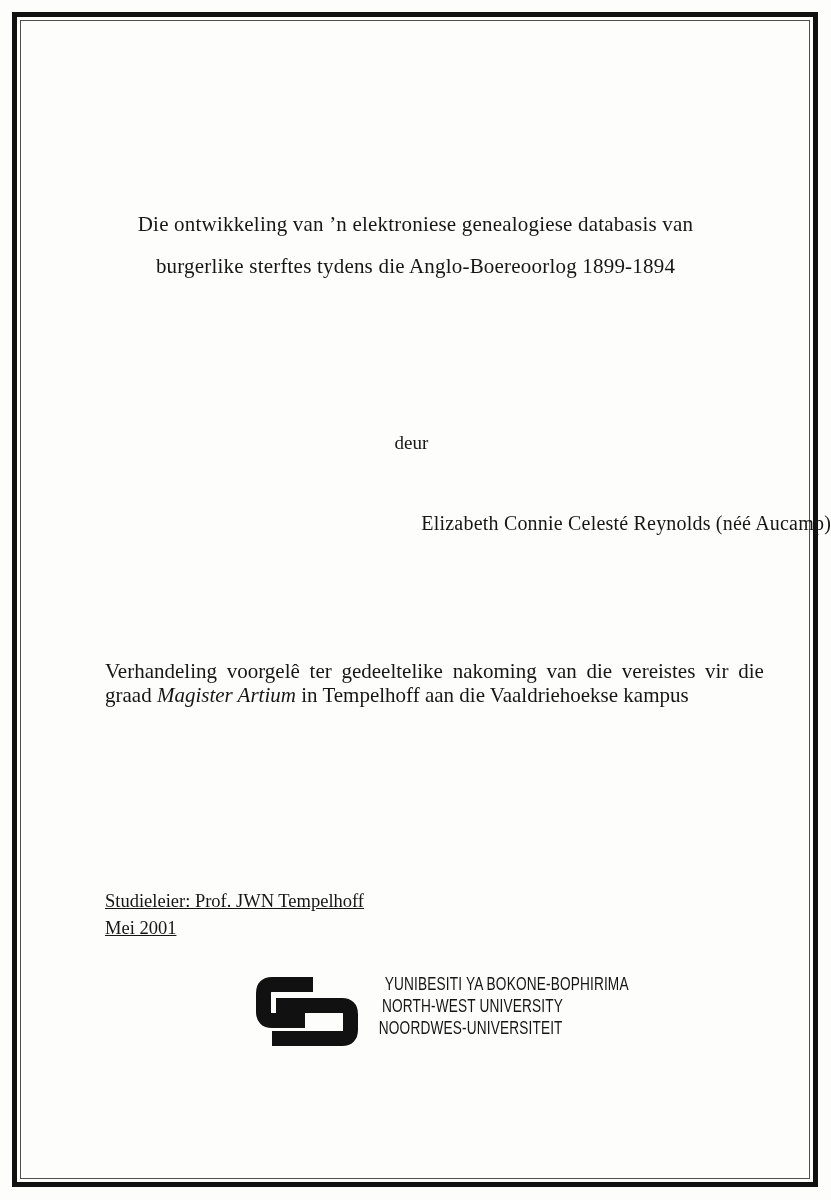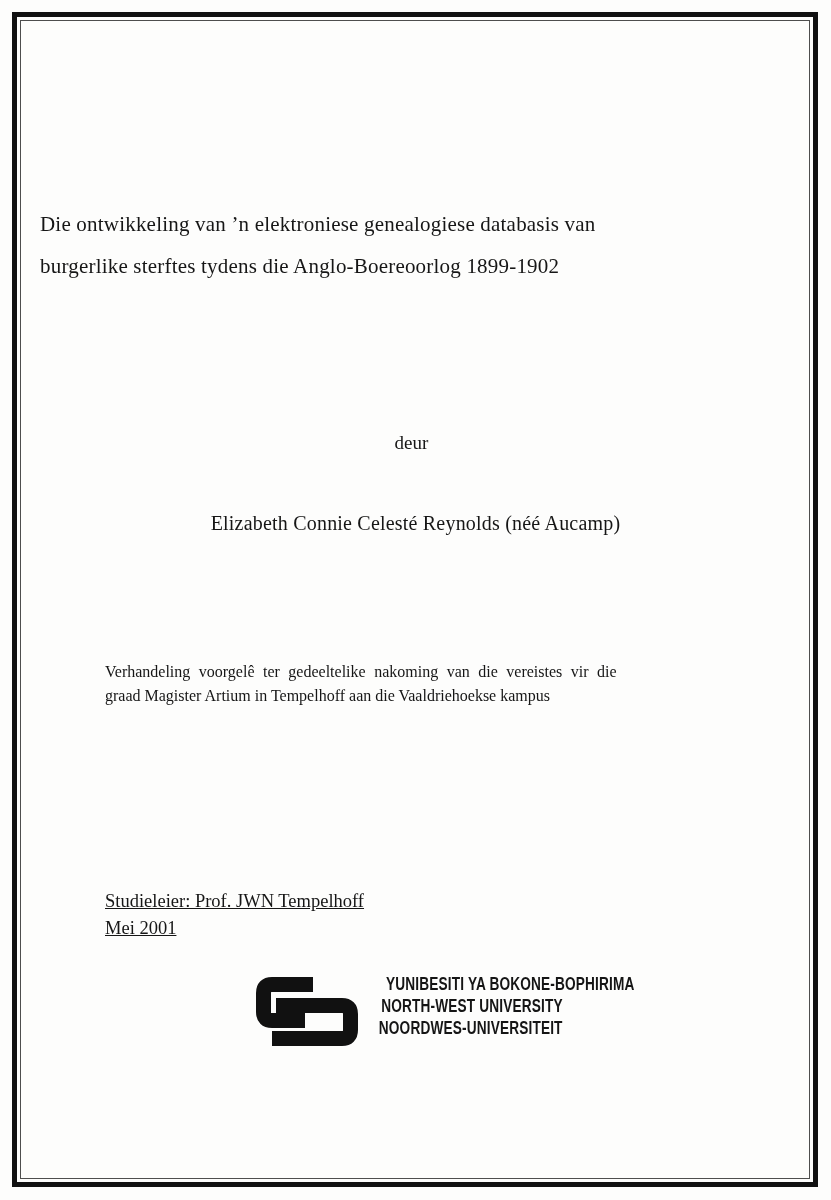--- a/index.html
+++ b/index.html
@@ -19,47 +19,48 @@
     border: 5px solid #111;
   }
   .border-inner {
     position: absolute;
     left: 20px; top: 20px; right: 21px; bottom: 21px;
     border: 1px solid #4e4e4e;
   }
   .title-block {
     position: absolute;
     left: 40px; right: 40px; top: 203px;
+    text-align: center;
     font-size: 21px;
     line-height: 42px;
     letter-spacing: 0.2px;
   }
   .byline {
     position: absolute;
     left: 0; right: 8px; top: 432px;
     text-align: center;
     font-size: 19px;
   }
   .author {
     position: absolute;
     left: 0; right: 0; top: 512px;
-    text-align: center;
+    text-align: right;
     font-size: 20px;
     letter-spacing: 0.2px;
   }
   .statement {
     position: absolute;
     left: 105px; top: 660px;
     width: 622px;
-    font-size: 16px;
+    font-size: 21px;
     line-height: 23.5px;
   }
   .statement .stretched { word-spacing: 4.5px; display: block; white-space: nowrap; }
   .statement .line { display: block; white-space: nowrap; }
-  .statement .it { }
+  .statement .it { font-style: italic; }
   .supervisor-block {
     position: absolute;
     left: 105px; top: 888px;
     font-size: 18.5px;
     line-height: 27px;
     text-decoration: underline;
   }
   .logo {
     position: absolute;
     left: 256px; top: 971px;
@@ -73,42 +74,41 @@
   .logo-text {
     position: absolute;
     top: 2px;
     left: 60px;
     width: 247px; 
     text-align: right;
     font-family: "Liberation Sans", "DejaVu Sans", sans-serif;
     font-size: 17.5px;
     line-height: 22px;
     color: #151515;
-    font-weight: bold;
   }
   .logo-text .lline {
     white-space: nowrap;
     width: fit-content;
     margin-left: auto;
     transform: scaleX(0.78);
     transform-origin: 100% 50%;
     letter-spacing: 0.2px;
   }
 </style>
 </head>
 <body>
 
 <div class="sheet">
 
   <div class="border-outer"></div>
   <div class="border-inner"></div>
 
   <div class="title-block">
     <div>Die ontwikkeling van ’n elektroniese genealogiese databasis van</div>
-    <div>burgerlike sterftes tydens die Anglo-Boereoorlog 1899-1902</div>
+    <div>burgerlike sterftes tydens die Anglo-Boereoorlog 1899-1894</div>
   </div>
 
   <div class="byline">deur</div>
 
   <div class="author">Elizabeth Connie Celesté Reynolds (néé Aucamp)</div>
 
   <div class="statement">
     <span class="stretched">Verhandeling voorgelê ter gedeeltelike nakoming van die vereistes vir die</span>
     <span class="line"><span>graad </span><span class="it">Magister Artium</span><span> in Tempelhoff aan die Vaaldriehoekse kampus</span></span>
   </div>

